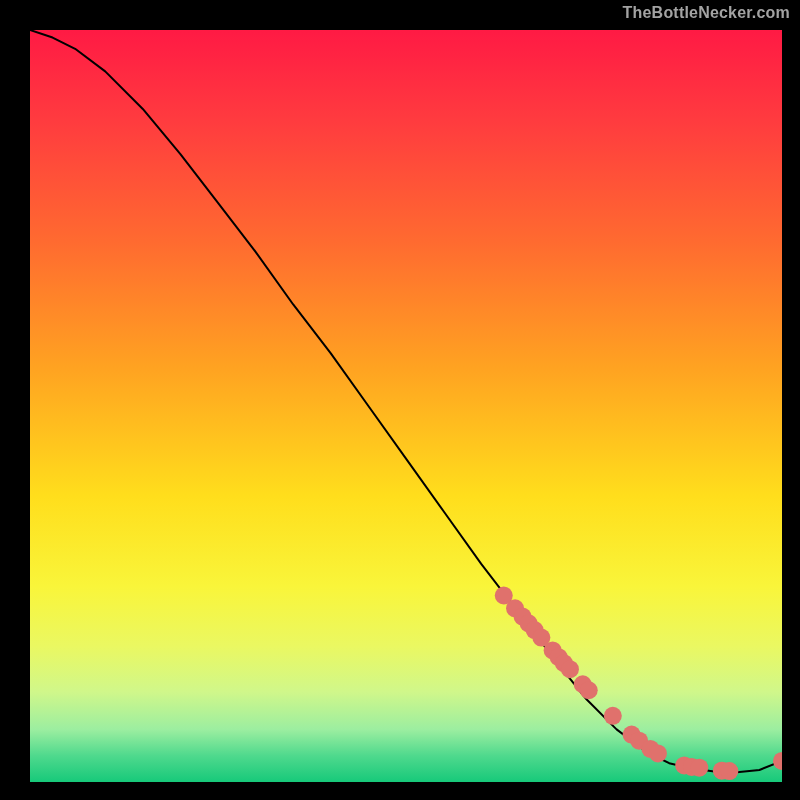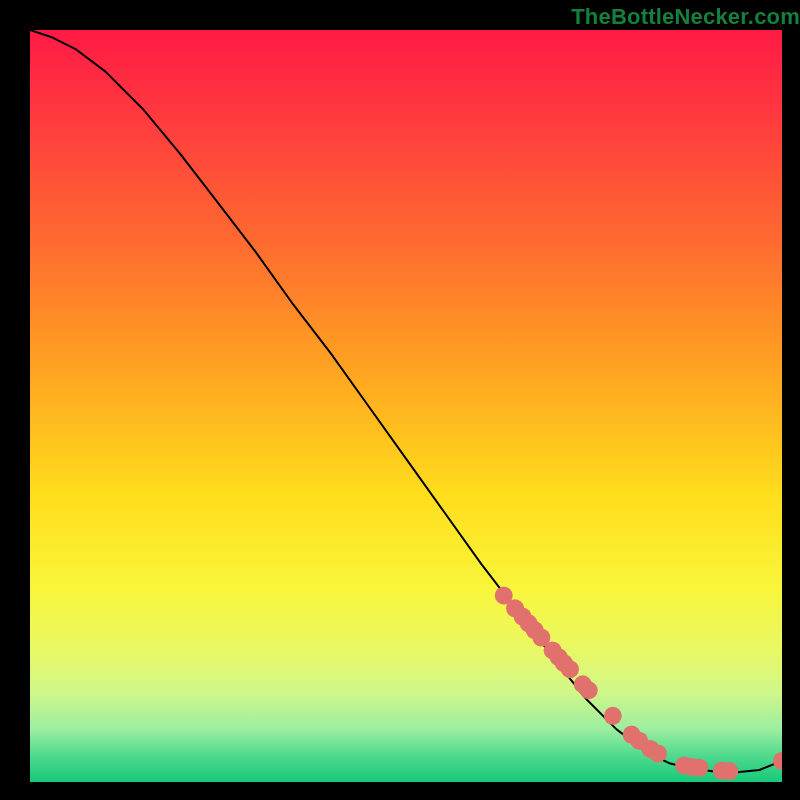--- a/index.html
+++ b/index.html
@@ -13,23 +13,23 @@
   }
   .stage {
     position: relative;
     width: 800px;
     height: 800px;
     background: #000;
   }
   .watermark {
     position: absolute;
     top: 4px;
-    right: 0;
-    color: #15803d;
-    font-size: 22px;
+    right: 10px;
+    color: #a3a3a3;
+    font-size: 16px;
     font-weight: 600;
     letter-spacing: 0.2px;
     user-select: none;
   }
   .plot-wrap {
     position: absolute;
     left: 30px;
     top: 30px;
     width: 752px;
     height: 752px;

